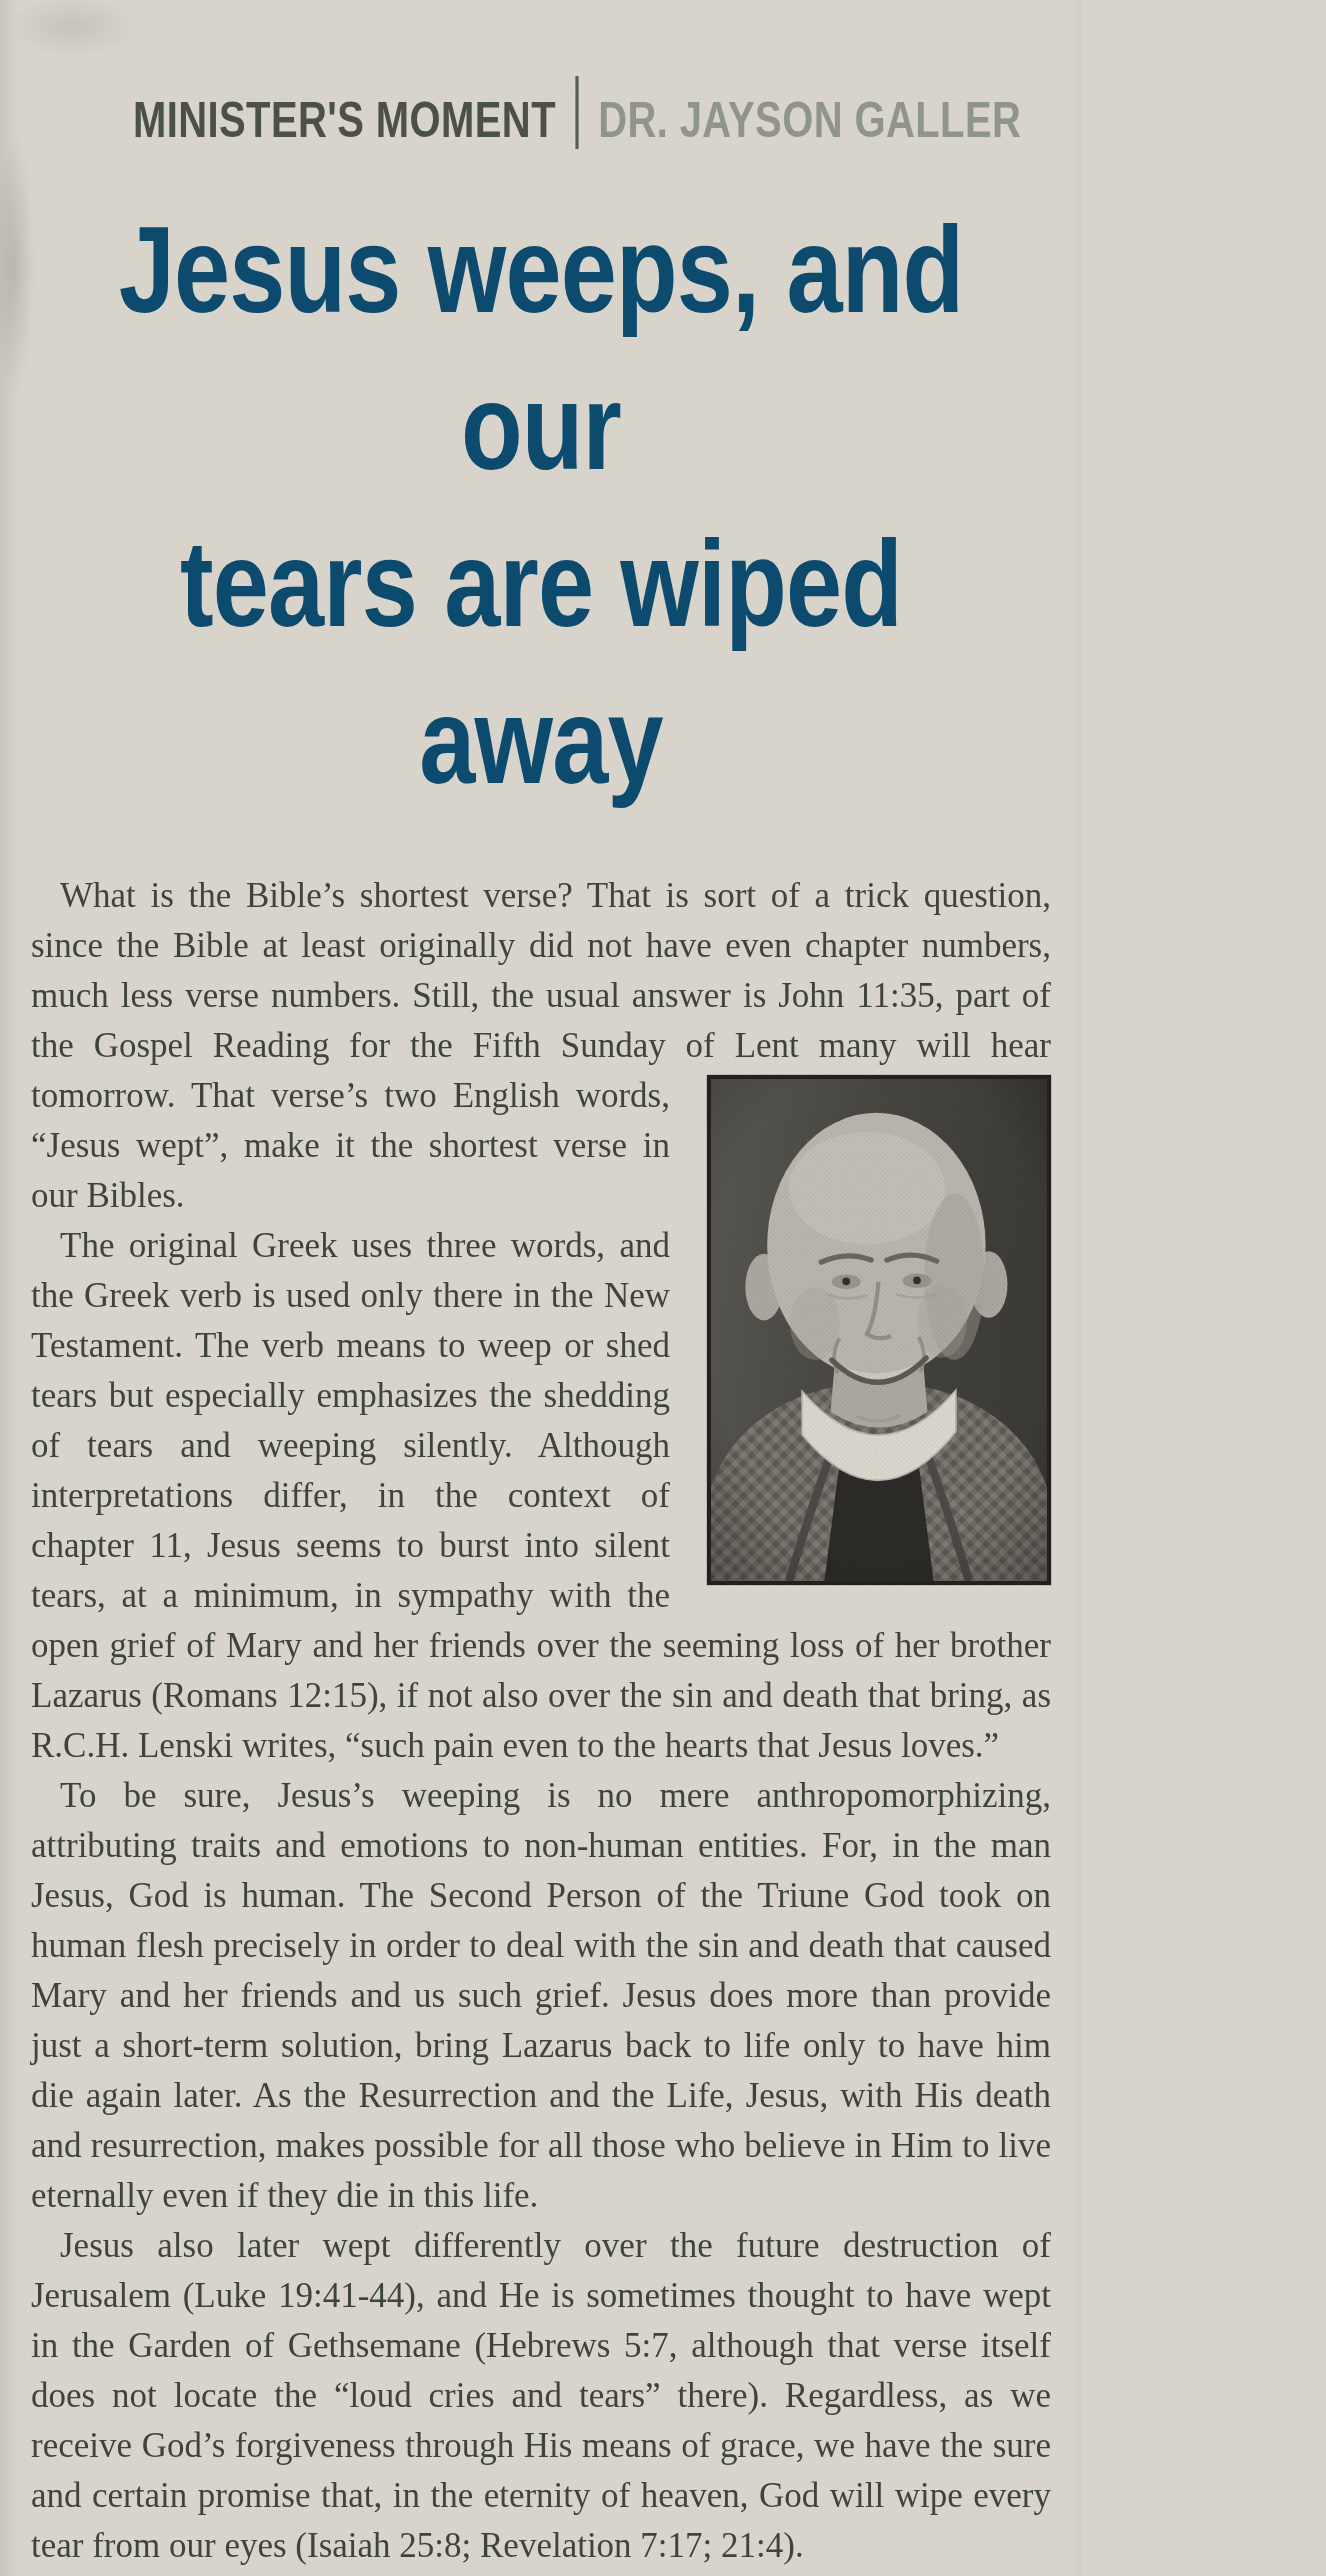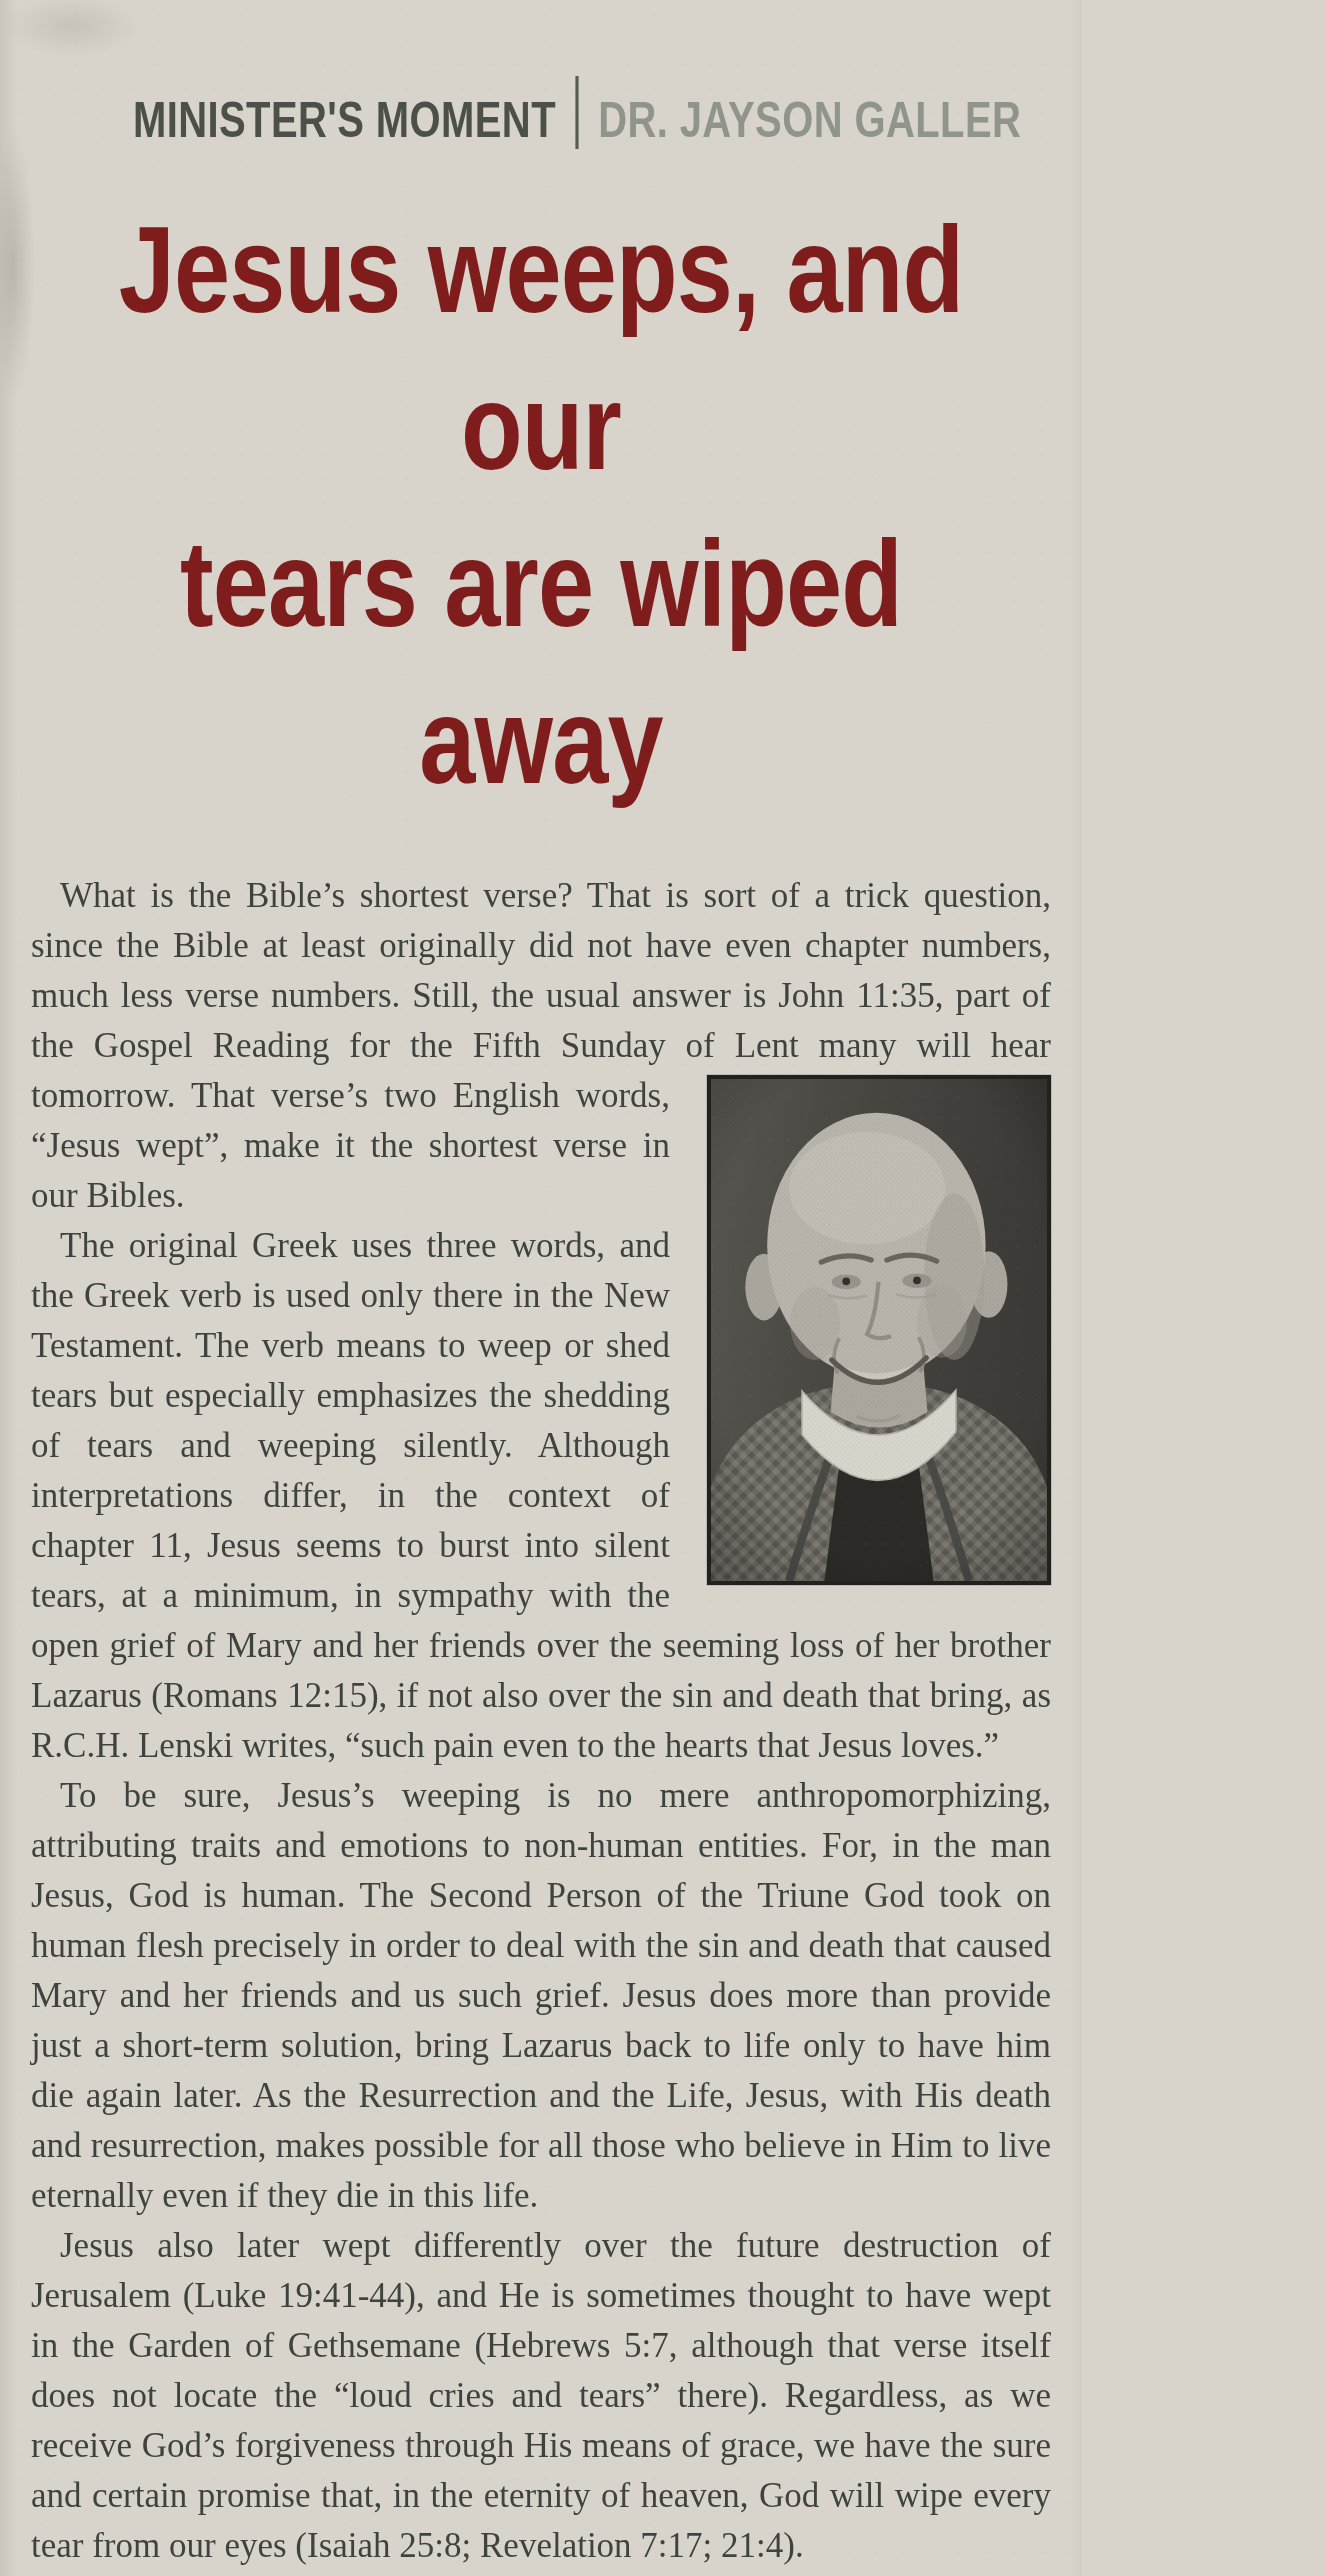--- a/index.html
+++ b/index.html
@@ -56,21 +56,21 @@
     vertical-align: -12.5px;
   }
   .kicker-author { color: #90958c; }
 
   
   .headline {
     margin-top: 32px;
     text-align: center;
     font-family: "Liberation Sans", sans-serif;
     font-weight: bold;
-    color: #7f1d1d;
+    color: #0c4a6e;
     font-size: 123px;
     line-height: 157px;
     letter-spacing: -1px;
   }
   .headline .line { display: block; transform: scaleX(0.82); }
 
   
   .article {
     margin: 52px 31px 0;
     font-size: 35px;

